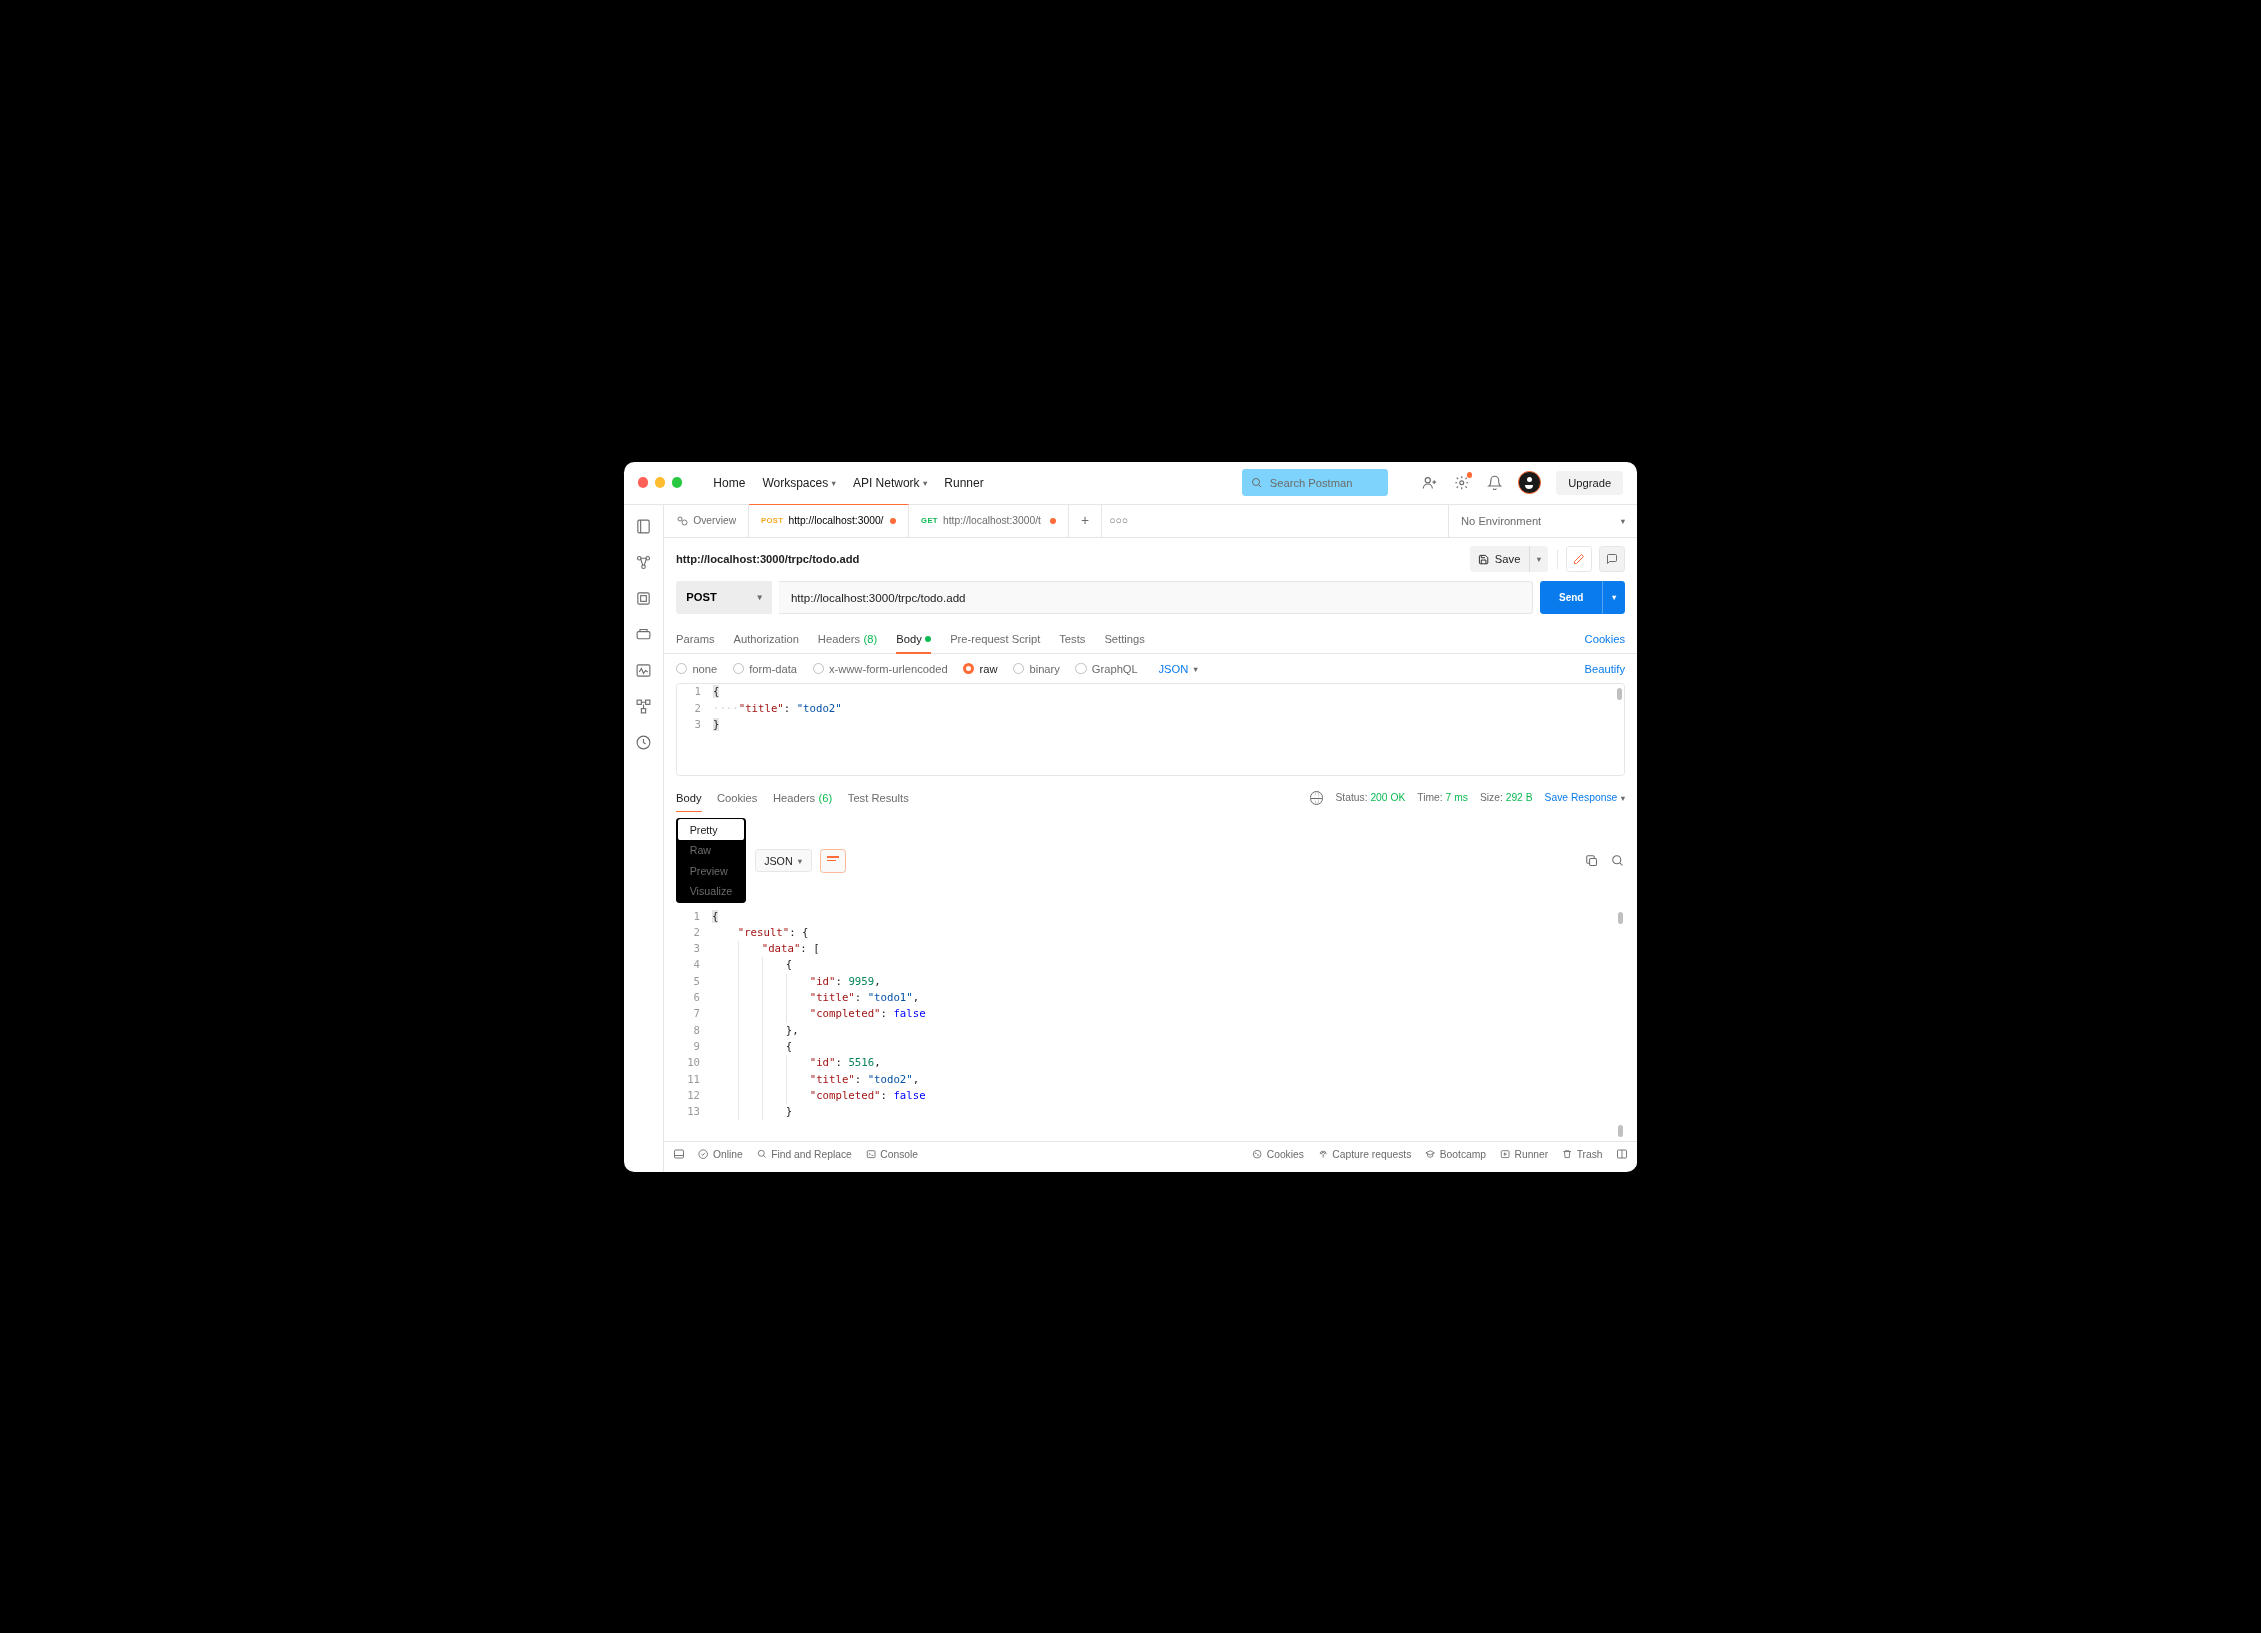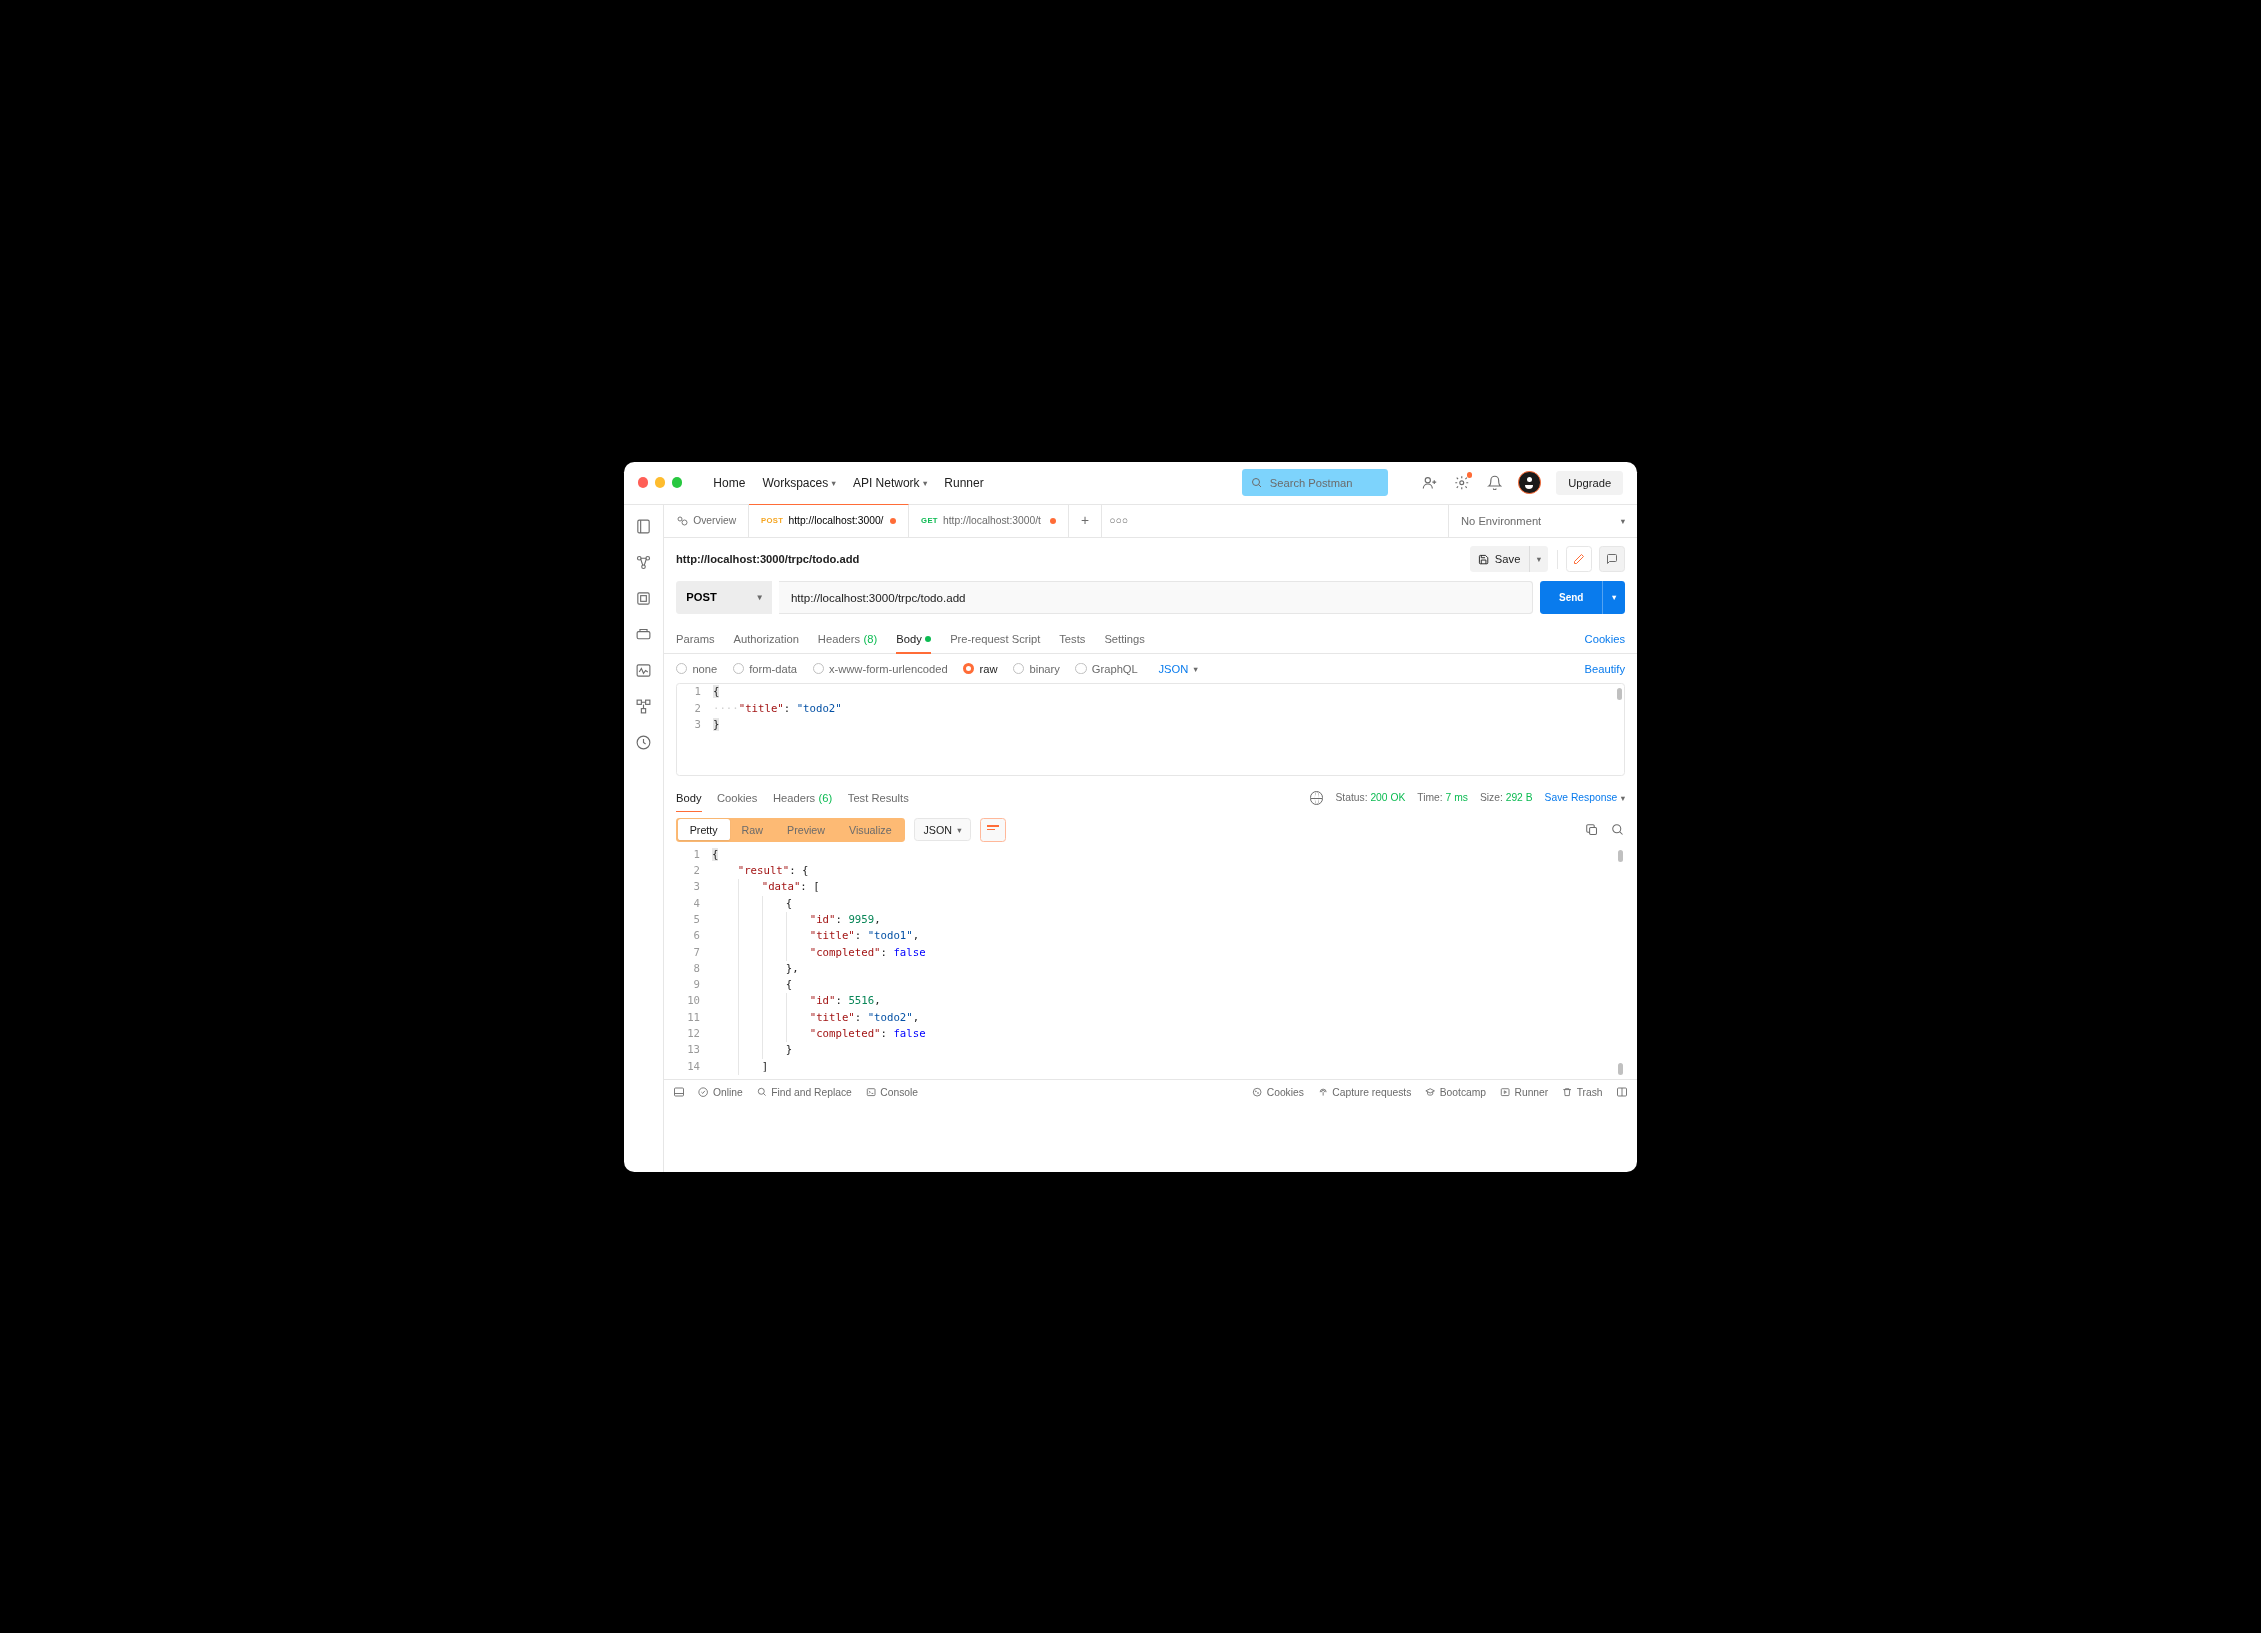--- a/index.html
+++ b/index.html
@@ -81,21 +81,21 @@
 .resp-tab { color:#6b6b6b; padding:8.6px 0; cursor:pointer; position:relative; display:flex; gap:3.4px;}
 .resp-tab.active { color:#212121;}
 .resp-tab.active::after { content:""; position:absolute; bottom:0; left:0; right:0; height:1.7px; background:#ff6c37; }
 .resp-meta { margin-left:auto; display:flex; gap:12px; align-items:center; font-size:10.3px; color:#6b6b6b;}
 .meta-green{color:#0cbb52;}
 .save-resp{color:#097bed; cursor:pointer; display:flex; gap:3.4px; align-items:center;}
 .globe{width:13.8px;height:13.8px;border:1.1px solid #6b6b6b;border-radius:50%;position:relative;}
 .globe::before{content:"";position:absolute;inset:0;border-left:1.1px solid #6b6b6b;border-right:1.1px solid #6b6b6b;border-radius:50%;transform:scaleX(.4);}
 .globe::after{content:"";position:absolute;left:0;right:0;top:50%;height:1.1px;background:#6b6b6b;}
 .resp-view-row { display:flex; gap:3.4px; padding:5.2px 12px; align-items:center;}
-.view-seg { background:#fdba74; border-radius:3.4px; display:flex; padding:1.7px;}
+.view-seg { background:#000000; border-radius:3.4px; display:flex; padding:1.7px;flex-direction:column;}
 .view-opt { padding:4.3px 12px; font-size:10.7px; color:#6b6b6b; cursor:pointer; border-radius:2.6px;}
 .view-opt.active { background:#fff; color:#212121; box-shadow:0 0.9px 1.7px rgba(0,0,0,.08);}
 .fmt-select { background:#f9f9f9; border:0.9px solid #e6e6e6; border-radius:3.4px; padding:4.3px 8.6px; font-size:10.7px; color:#212121; display:flex; gap:5.2px; align-items:center; cursor:pointer; margin-left:5.2px;}
 .wrap-btn { width:26px;height:24px;background:#f9f9f9;border:0.9px solid #ffb89a;border-radius:3.4px;display:flex;align-items:center;justify-content:center;margin-left:5.2px;cursor:pointer;}
 .wrap-lines{width:12px;height:8.6px;position:relative;}
 .wrap-lines::before,.wrap-lines::after{content:"";position:absolute;left:0;right:0;height:1.5px;background:#ff6c37;}
 .wrap-lines::before{top:0;}
 .wrap-lines::after{top:3.4px;width:70%;}
 .resp-icons-right{margin-left:auto;display:flex;gap:12px;}
 .resp-editor { margin:0 12px; font-family:Menlo,Consolas,monospace; font-size:10.7px; position:relative; height:232px; overflow:hidden;}
@@ -423,24 +423,20 @@
             <div class="line-code">    <span class="guide"></span><span class="guide"></span><span class="guide"></span><span class="tok-key">"title"</span><span class="tok-punc">: </span><span class="tok-str">"todo2"</span><span class="tok-punc">,</span></div>
           </div>
         <div class="editor-line">
             <div class="line-num">12</div>
             <div class="line-code">    <span class="guide"></span><span class="guide"></span><span class="guide"></span><span class="tok-key">"completed"</span><span class="tok-punc">: </span><span class="tok-bool">false</span></div>
           </div>
         <div class="editor-line">
             <div class="line-num">13</div>
             <div class="line-code">    <span class="guide"></span><span class="guide"></span><span class="tok-punc">}</span></div>
           </div>
-        <div class="editor-line">
-            <div class="line-num">14</div>
-            <div class="line-code">    <span class="guide"></span><span class="tok-punc">]</span></div>
-          </div>
         <div class="editor-scroll"></div>
         <div class="editor-scroll" style="top:auto;bottom:3.4px"></div>
       </div>
 
       <div class="footer">
         <div class="footer-item">
             <svg width="12" height="12" viewBox="0 0 24 24" fill="none" stroke="currentColor" stroke-width="1.8">
               <rect x="3" y="4" width="18" height="16" rx="2"></rect>
               <path d="M3 15h18"></path>
             </svg>

